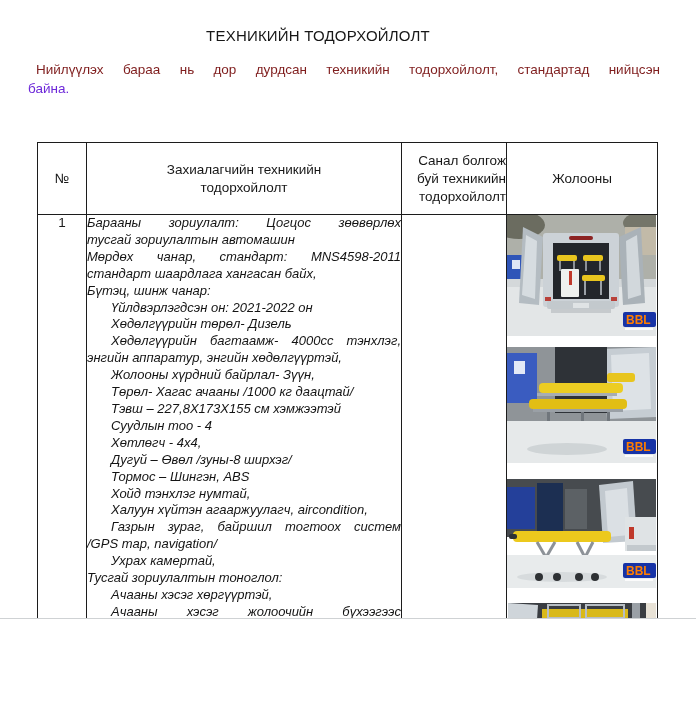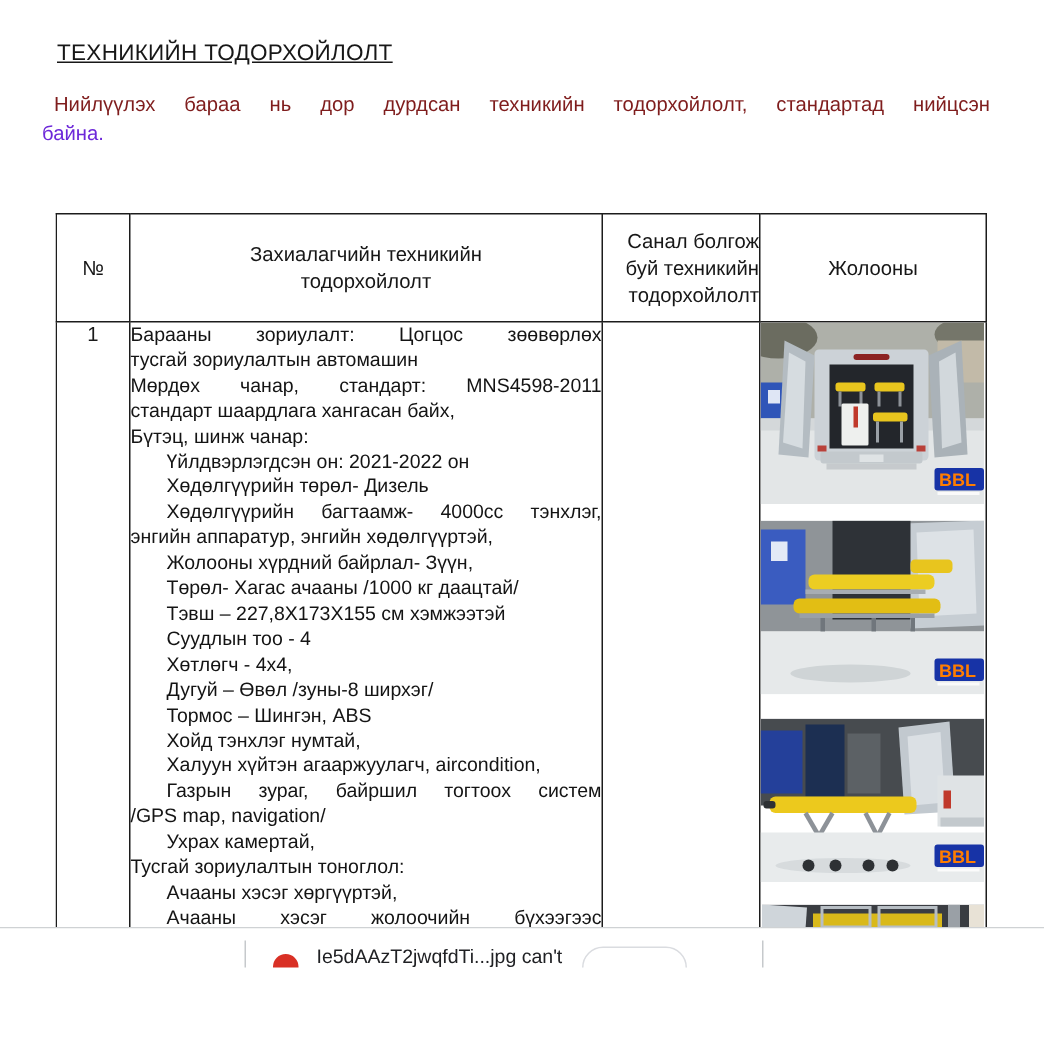--- a/index.html
+++ b/index.html
@@ -4,21 +4,21 @@
 <style>
   html,body{margin:0;padding:0;}
   body{
     width:696px;height:702px;background:#ffffff;overflow:hidden;
     font-family:"Liberation Sans","DejaVu Sans",sans-serif;
     color:#1b1b1b;position:relative;
   }
   .page{position:absolute;inset:0;background:#fff;}
   .title{
     position:absolute;top:27px;left:38px;width:560px;
-    font-size:15px;letter-spacing:.2px;color:#171717;text-decoration:underline;
+    text-align:center;font-size:15px;letter-spacing:.2px;color:#171717;
   }
   .intro-l1{
     position:absolute;top:62px;left:36px;width:624px;font-size:13.5px;
     text-align:justify;text-align-last:justify;white-space:nowrap;color:#7f1d1d;
   }
   .intro-l2{position:absolute;top:81px;left:28px;font-size:13.5px;color:#6d28d9;}
   .product{position:absolute;top:100px;left:44px;font-size:13.5px;color:#171717;}
 
   .table-clip{
     position:absolute;left:37px;top:142px;width:621px;height:476px;overflow:hidden;
@@ -29,21 +29,21 @@
   table.spec th,table.spec td{border:1px solid #1c1c1c;padding:0;}
   col.c1{width:49px}col.c2{width:315px}col.c3{width:105px}col.c4{width:151px}
   tr.hrow{height:72px;}
   tr.hrow th{font-weight:400;font-size:13.5px;vertical-align:middle;color:#171717;}
   th.h-num,th.h-notes{text-align:center;}
   th.h-cust{text-align:center;line-height:18px;}
   th.h-off{text-align:right;vertical-align:middle;padding:0 2px 0 3px;line-height:18px;font-size:13.5px;}
   tr.brow td{vertical-align:top;height:430px;}
   td.num{text-align:center;font-size:13.5px;padding-top:3px;}
   td.spec-cell{padding:2px 4px 0 4px;}
-  .spec-line{font-size:13px;line-height:16.9px;color:#141414;white-space:nowrap;}
+  .spec-line{font-size:13px;line-height:16.9px;color:#141414;white-space:nowrap;font-style:italic;}
   .spec-line.just{text-align:justify;text-align-last:justify;white-space:normal;}
   .spec-line.ind{padding-left:24px;}
   td.notes-cell{position:relative;}
   .photo{position:absolute;left:0;width:157px;overflow:hidden;}
   .photo svg{display:block;}
 
   .cutline{position:absolute;left:0;top:618px;width:696px;height:1px;background:#cfd2d4;}
 
   .toast{position:absolute;left:0;top:619px;width:696px;height:26px;overflow:hidden;background:#fff;}
   .toast .vdiv{position:absolute;top:8px;width:1px;height:30px;background:#c6c9cc;}
@@ -244,21 +244,14 @@
           </div>
 
         </td>
       </tr>
     </tbody>
       </table>
   </div>
 
   <div class="cutline"></div>
 
-  <div class="toast">
-    <div class="vdiv left"></div>
-    <div class="err"></div>
-    <div class="msg">Ie5dAAzT2jwqfdTi...jpg can't</div>
-    <div class="btn"></div>
-    <div class="vdiv right"></div>
-  </div>
 
 </div>
 
 </body></html>

